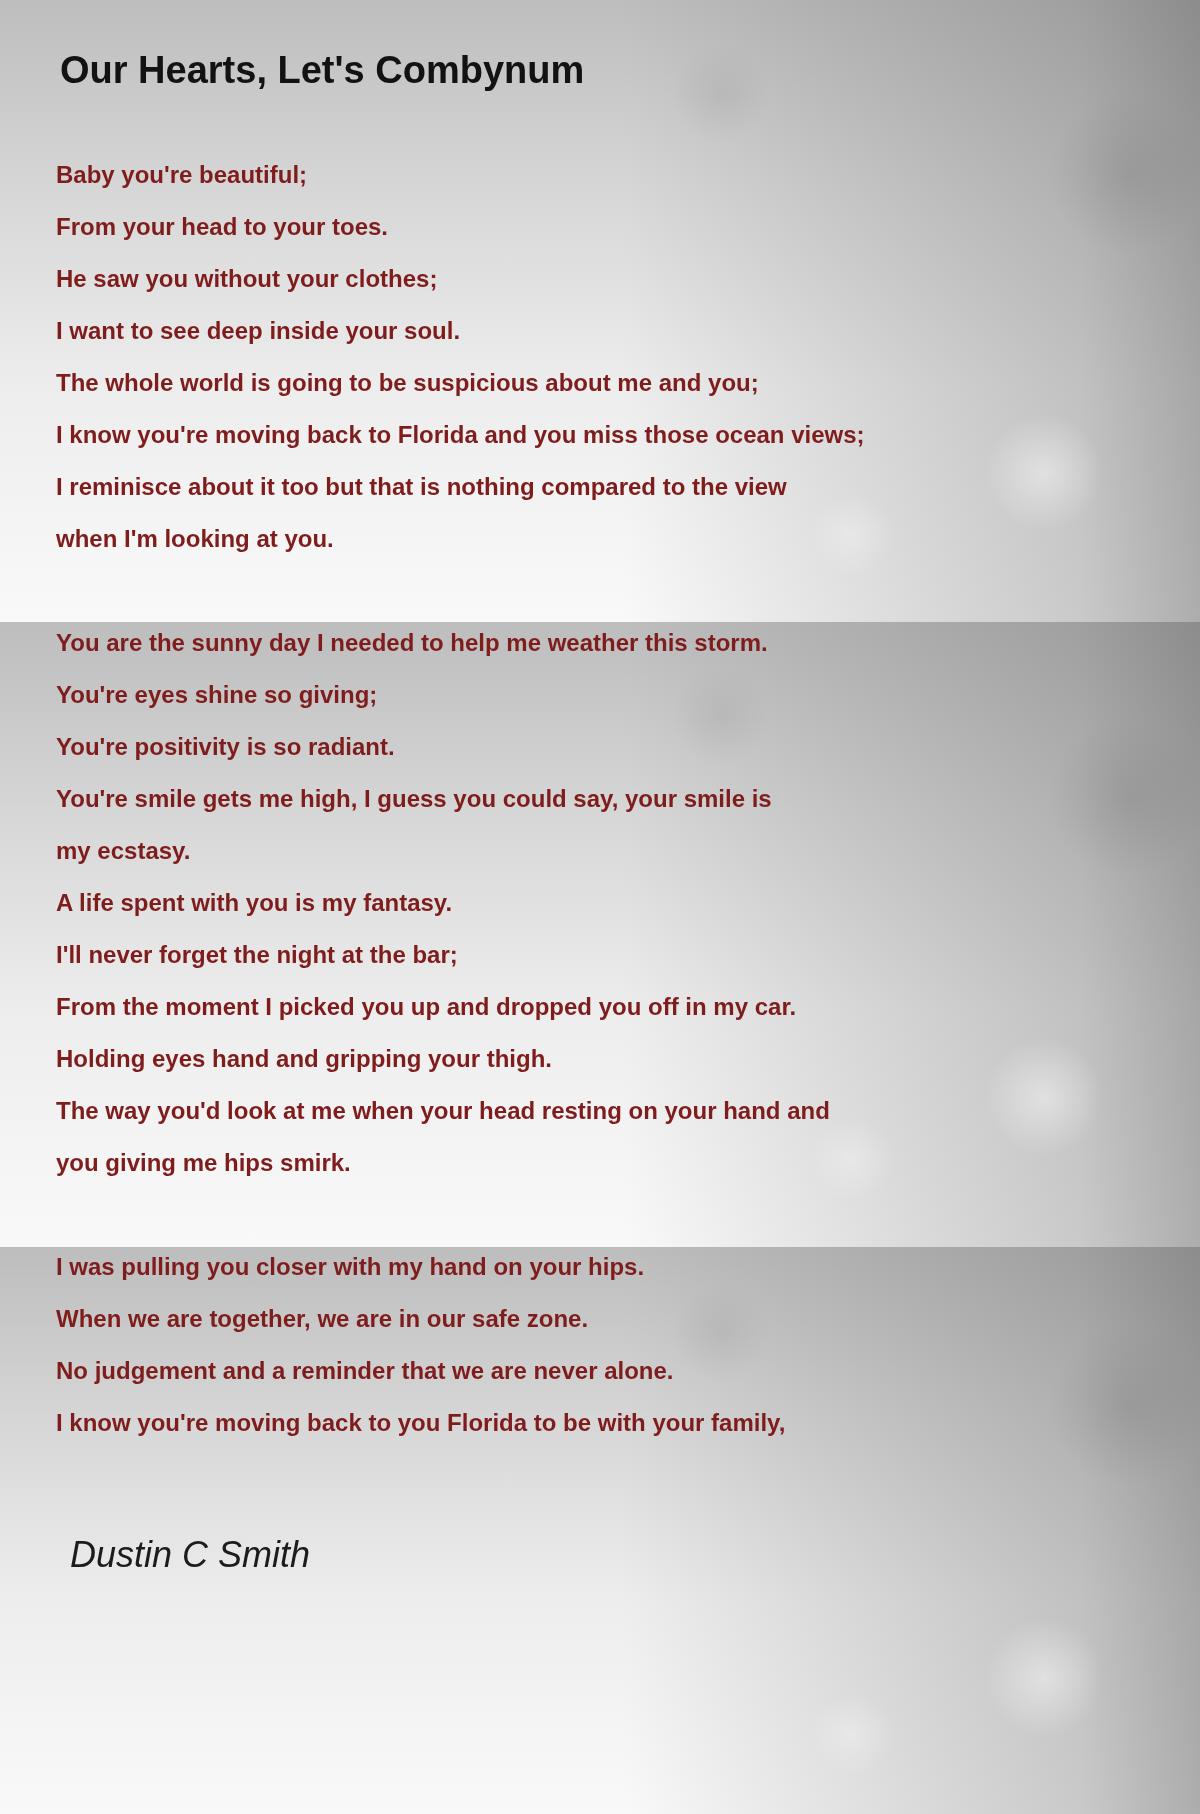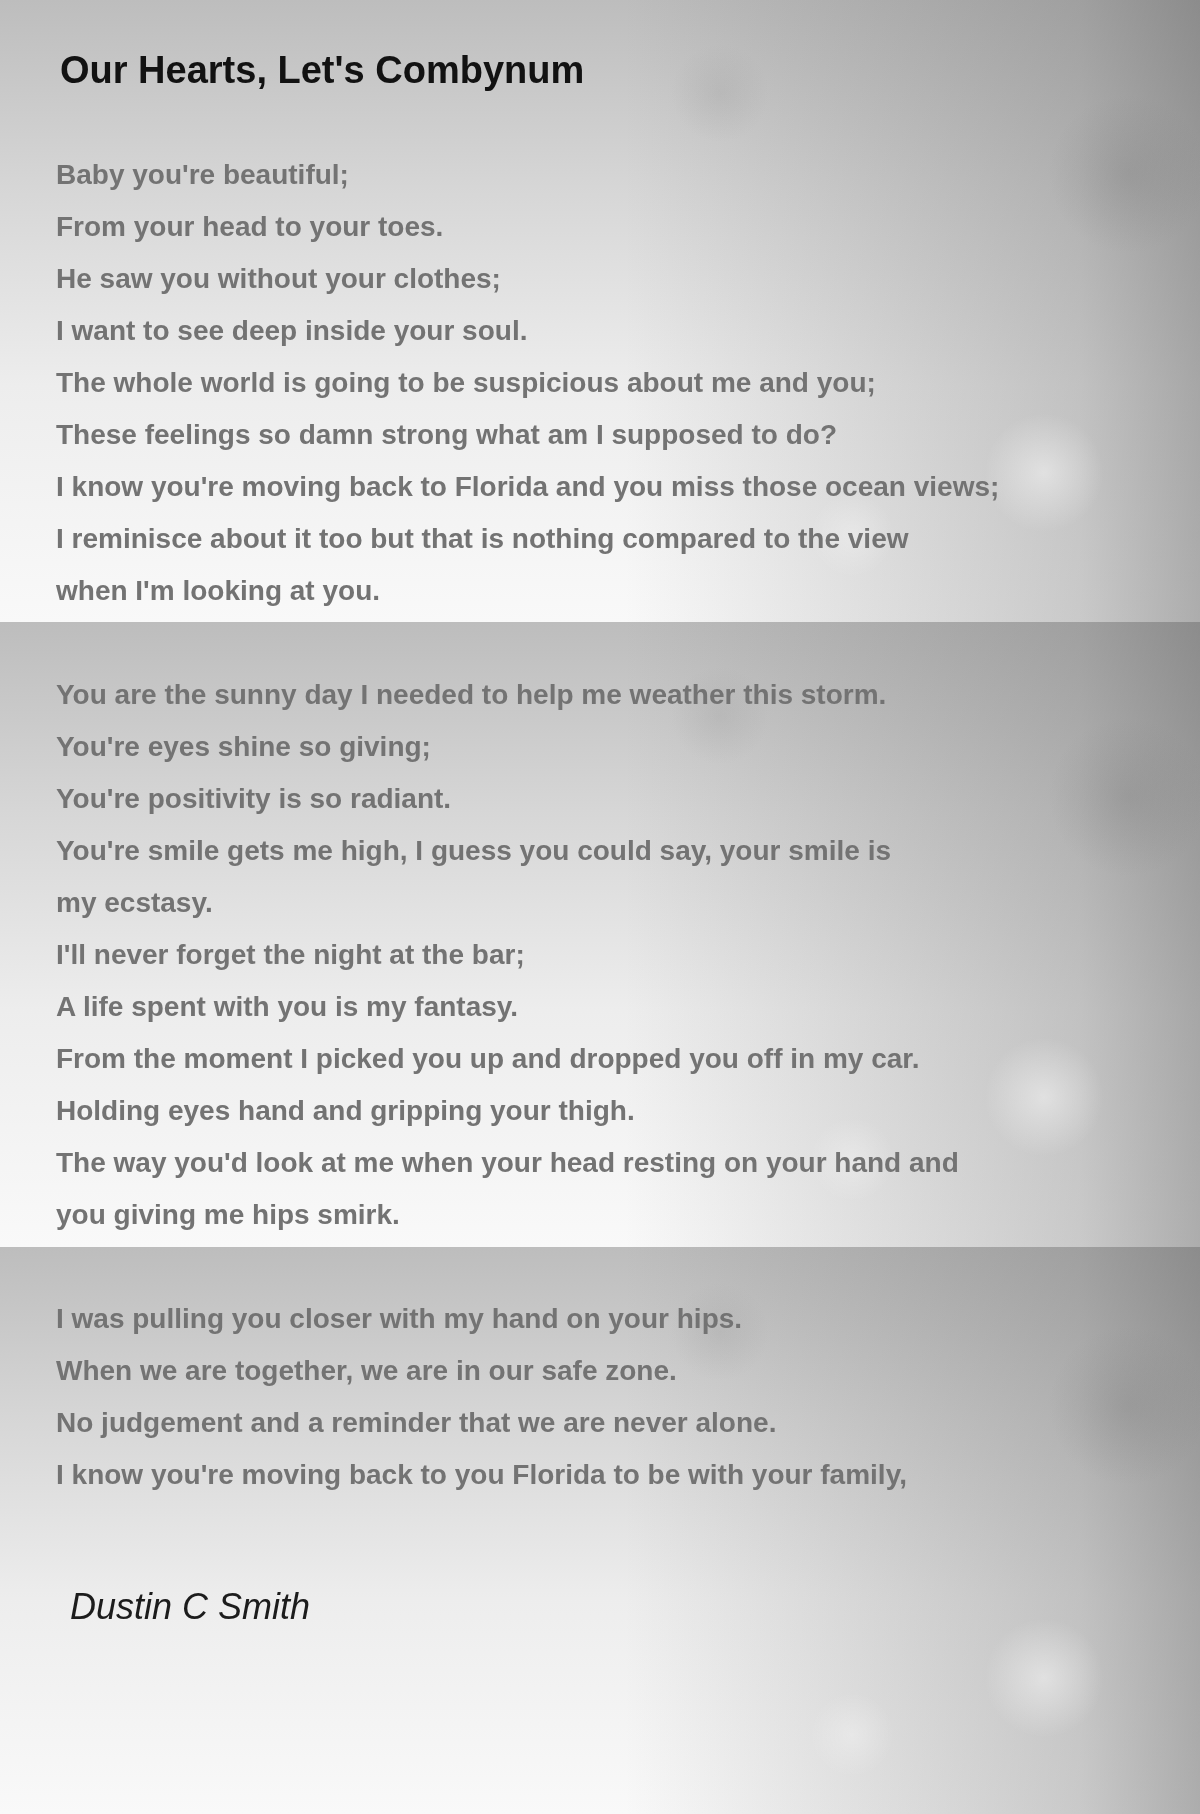--- a/index.html
+++ b/index.html
@@ -38,23 +38,23 @@
   .poem-title {
     font-size: 38px;
     font-weight: bold;
     color: #121212;
     line-height: 48px;
     margin: 0 0 55px 4px;
     white-space: nowrap;
   }
   .stanza { margin: 0 0 52px 0; }
   .poem-line {
-    font-size: 28px;
+    font-size: 24px;
     font-weight: bold;
-    color: #737373;
+    color: #7f1d1d;
     line-height: 52px;
     white-space: nowrap;
   }
   .poem-author {
     margin: 80px 0 0 14px;
     font-size: 36px;
     font-style: italic;
     font-weight: normal;
     color: #1c1c1c;
     line-height: 52px;
@@ -71,34 +71,33 @@
 
   <div id="content">
     <h1 class="poem-title">Our Hearts, Let's Combynum</h1>
 
     <div class="stanza">
       <div class="poem-line">Baby you're beautiful;</div>
       <div class="poem-line">From your head to your toes.</div>
       <div class="poem-line">He saw you without your clothes;</div>
       <div class="poem-line">I want to see deep inside your soul.</div>
       <div class="poem-line">The whole world is going to be suspicious about me and you;</div>
-      <div class="poem-line">These feelings so damn strong what am I supposed to do?</div>
       <div class="poem-line">I know you're moving back to Florida and you miss those ocean views;</div>
       <div class="poem-line">I reminisce about it too but that is nothing compared to the view</div>
       <div class="poem-line">when I'm looking at you.</div>
     </div>
 
     <div class="stanza">
       <div class="poem-line">You are the sunny day I needed to help me weather this storm.</div>
       <div class="poem-line">You're eyes shine so giving;</div>
       <div class="poem-line">You're positivity is so radiant.</div>
       <div class="poem-line">You're smile gets me high, I guess you could say, your smile is</div>
       <div class="poem-line">my ecstasy.</div>
+      <div class="poem-line">A life spent with you is my fantasy.</div>
       <div class="poem-line">I'll never forget the night at the bar;</div>
-      <div class="poem-line">A life spent with you is my fantasy.</div>
       <div class="poem-line">From the moment I picked you up and dropped you off in my car.</div>
       <div class="poem-line">Holding eyes hand and gripping your thigh.</div>
       <div class="poem-line">The way you'd look at me when your head resting on your hand and</div>
       <div class="poem-line">you giving me hips smirk.</div>
     </div>
 
     <div class="stanza">
       <div class="poem-line">I was pulling you closer with my hand on your hips.</div>
       <div class="poem-line">When we are together, we are in our safe zone.</div>
       <div class="poem-line">No judgement and a reminder that we are never alone.</div>

